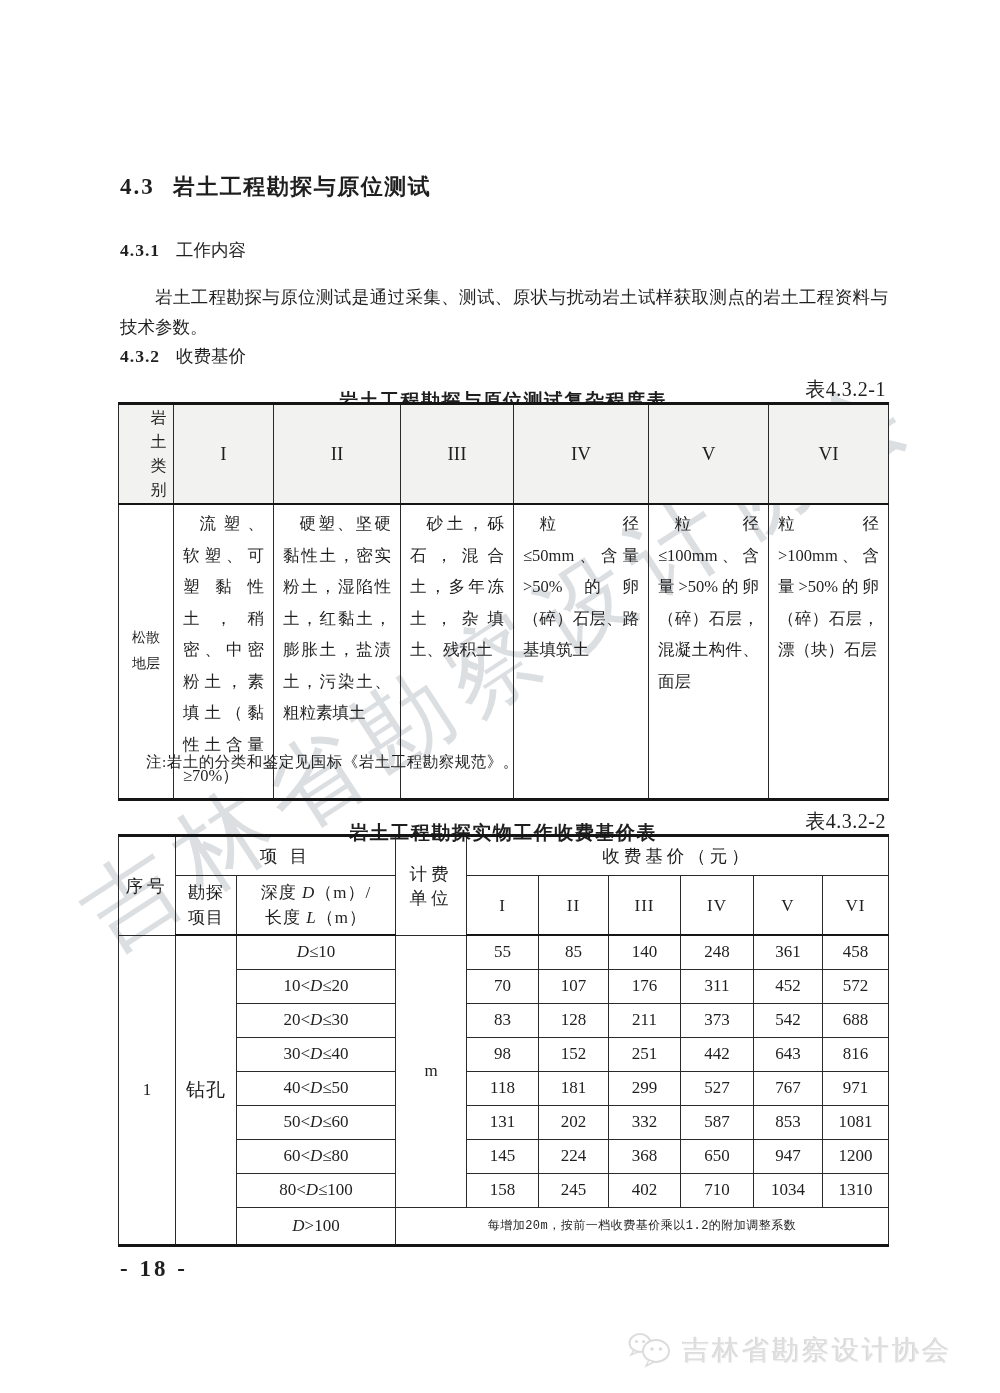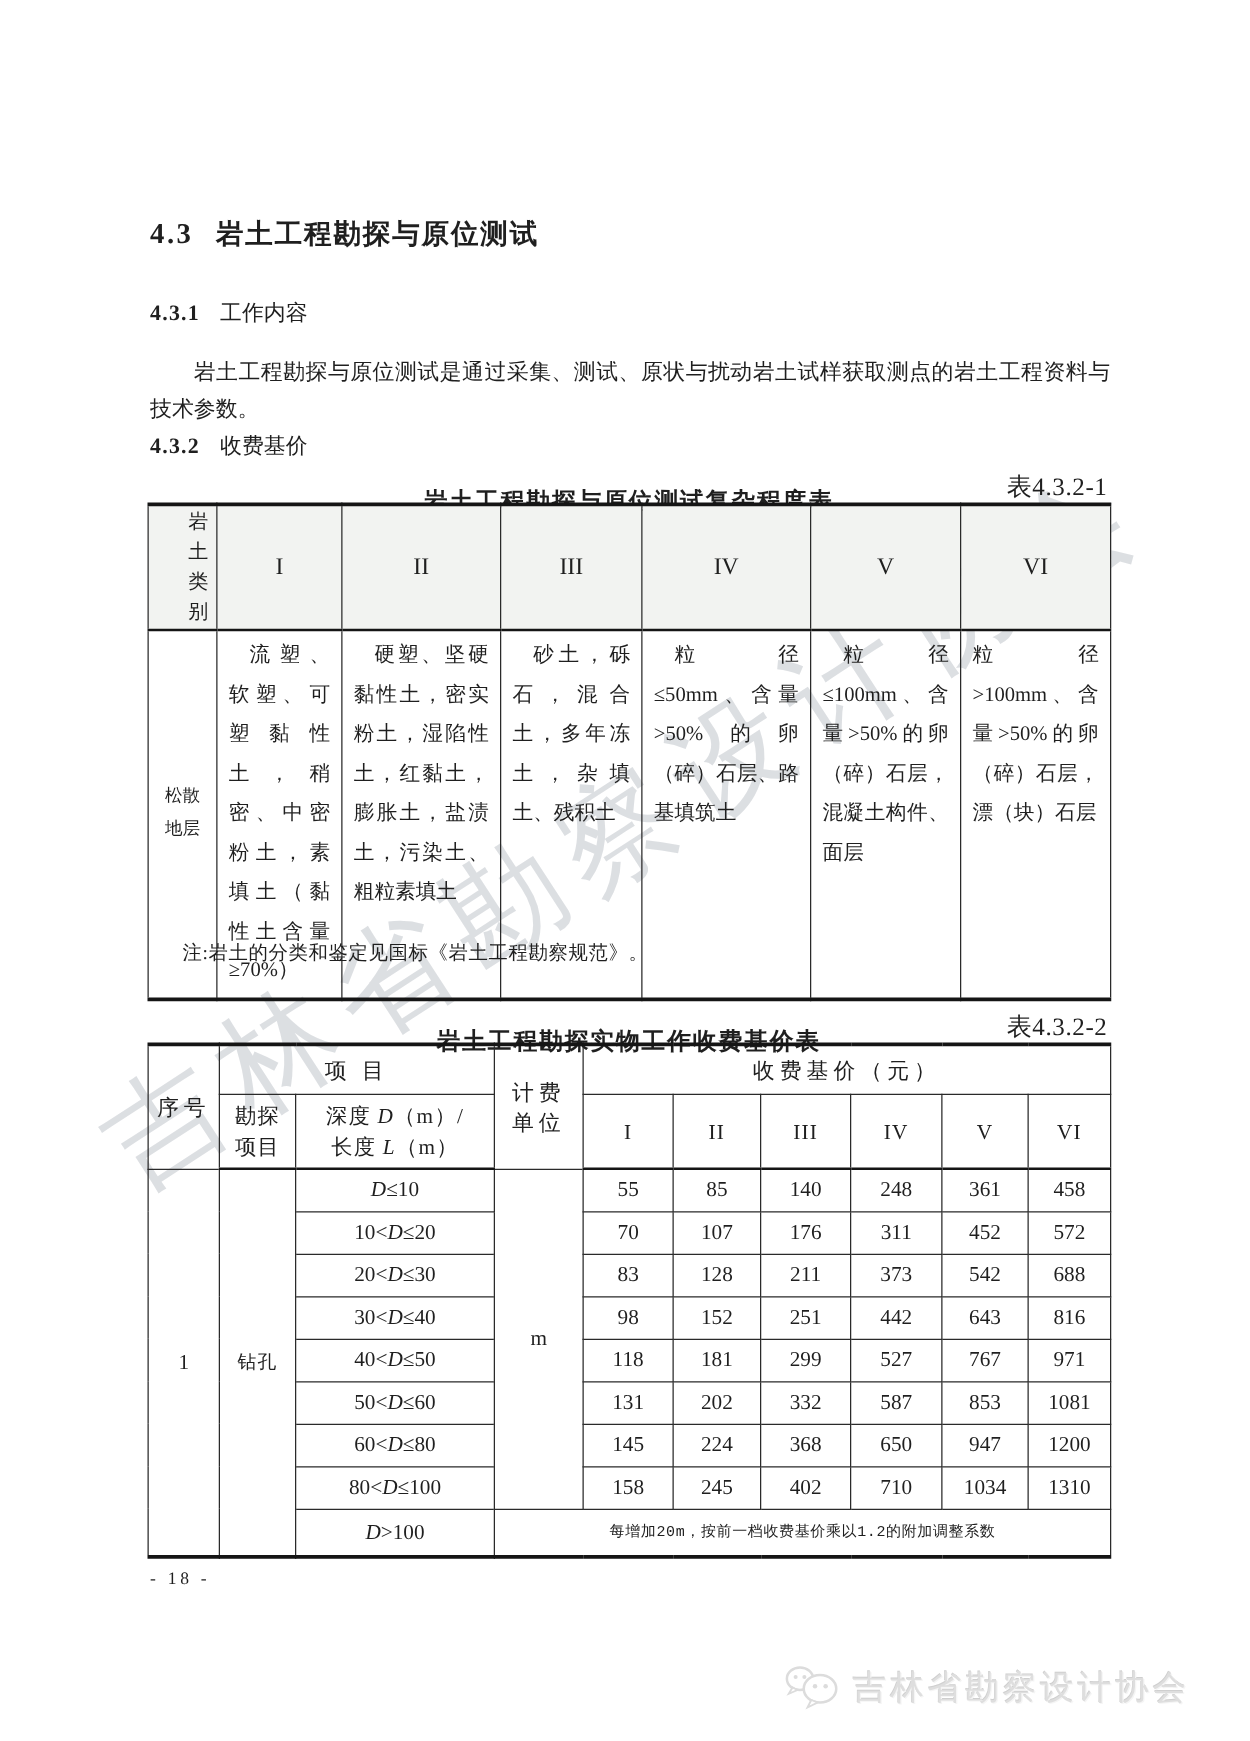--- a/index.html
+++ b/index.html
@@ -60,27 +60,27 @@
   #table1 th.corner{font-size:16px;line-height:24px;padding-left:26px;}
 
   #table2 th{font-weight:normal;}
   #table2 tr.h1 th{height:36px;font-size:17.5px;letter-spacing:4px;}
   #table2 tr.h2 th{height:56px;font-size:17px;line-height:25px;letter-spacing:1px;}
   #table2 tbody tr{height:34px;}
   #table2 tbody td{font-size:17px;text-align:center;vertical-align:middle;}
   #table2 td.range i, #table2 tr.h2 i{font-family:"Liberation Serif", serif;font-style:italic;}
   #table2 tr.h2 th{border-bottom:2px solid #151515;}
   #table2 td.seq{font-size:17px;}
-  #table2 td.item{font-size:15px;letter-spacing:1px;}
+  #table2 td.item{font-size:19px;letter-spacing:1px;}
   #table2 tr.lastrow{height:38px;}
   #table2 td.spannote{font-size:12px;letter-spacing:.5px;font-family:Liberation Mono, monospace;}
 
   #t1-note{left:146px;top:752px;font-size:15.5px;letter-spacing:.5px;}
 
-  #page-num{left:120px;top:1256px;font-size:14px;letter-spacing:3px;}
+  #page-num{left:120px;top:1256px;font-size:23px;letter-spacing:3px;font-weight:bold;}
 
   #footer{
     left:0;top:1330px;width:952px;display:flex;justify-content:flex-end;align-items:center;gap:8px;
     color:#dedede;
   }
   #footer .brand{
     font-size:27px;letter-spacing:3px;font-family:"Liberation Sans", sans-serif;
     text-shadow:1px 1px 0 #f5f5f5, -0.5px -0.5px 0 #cfcfcf;
   }
 </style>

